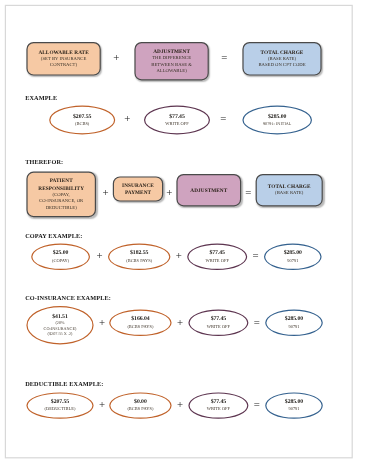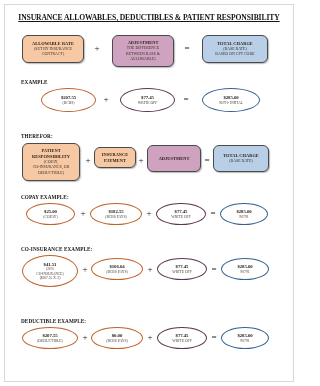--- a/index.html
+++ b/index.html
@@ -127,21 +127,20 @@
   .e-orange { border: 1.1px solid #c0622a; }
   .e-purple { border: 1.1px solid #5d3550; }
   .e-blue   { border: 1.1px solid #35628f; }
 </style>
 </head>
 <body>
 
 <div class="page">
   <div class="page-border"></div>
 
-  <div class="doc-title">INSURANCE ALLOWABLES, DEDUCTIBLES &amp; PATIENT RESPONSIBILITY</div>
 
   <div class="cbox peach" style="left:22px; top:35px; width:62px; height:28px;">
     <div class="ttl">ALLOWABLE RATE</div>
     <div class="sub">(SET BY INSURANCE</div>
     <div class="sub">CONTRACT)</div>
   </div>
 
   <div class="op" style="left:92px; top:44px; width:10px;">+</div>
 
   <div class="cbox mauve" style="left:112px; top:35px; width:62px; height:32px;">

